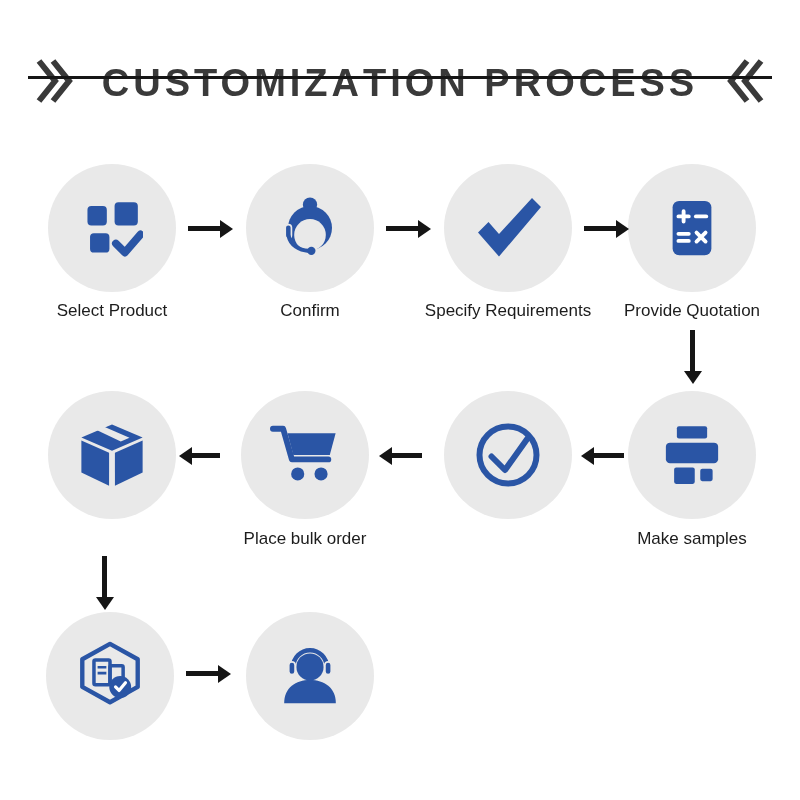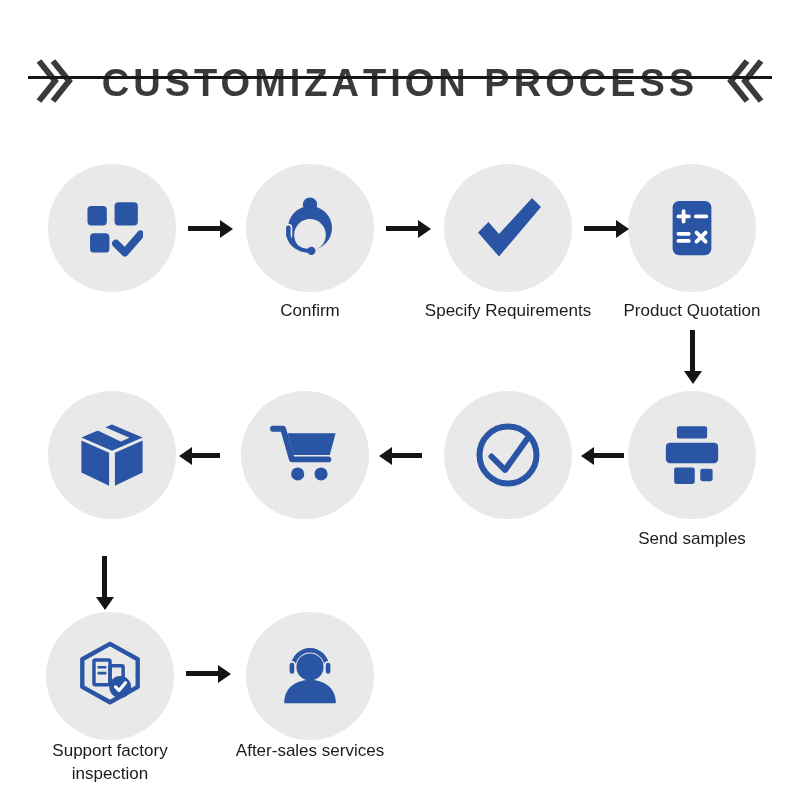--- a/index.html
+++ b/index.html
@@ -95,23 +95,24 @@
   <div class="circle" style="left:628px;top:164px">
     <svg width="62" height="62" viewBox="0 0 48 48">
       <rect x="9" y="3" width="30" height="42" rx="5" fill="#2a55a5"></rect>
       <path d="M17.5 11 v8 M13.5 15 h8" stroke="#ffffff" stroke-width="3" stroke-linecap="round"></path>
       <path d="M27 15 h8" stroke="#ffffff" stroke-width="3" stroke-linecap="round"></path>
       <path d="M13.5 28.5 h8 M13.5 34 h8" stroke="#ffffff" stroke-width="3" stroke-linecap="round"></path>
       <path d="M27.5 27.5 l7 7 M34.5 27.5 l-7 7" stroke="#ffffff" stroke-width="3" stroke-linecap="round"></path>
     </svg>
   </div>
 
+  <div class="label" style="left:112px;top:300px;width:210px">Select Product</div>
   <div class="label" style="left:508px;top:300px;width:210px">Specify Requirements</div>
   <div class="label" style="left:310px;top:300px;width:210px">Confirm</div>
-  <div class="label" style="left:692px;top:300px;width:210px">Product Quotation</div>
+  <div class="label" style="left:692px;top:300px;width:210px">Provide Quotation</div>
 
   <div class="arrow-r" style="left:188px;top:226px;width:32px"></div>
   <div class="arrow-r" style="left:386px;top:226px;width:32px"></div>
   <div class="arrow-r" style="left:584px;top:226px;width:32px"></div>
   <div class="arrow-d" style="left:690px;top:330px;height:41px"></div>
 
   <div class="circle" style="left:628px;top:391px">
     <svg width="66" height="66" viewBox="0 0 48 48">
       <rect x="13" y="3" width="22" height="9" rx="1.5" fill="#2a55a5"></rect>
       <rect x="5" y="15" width="38" height="15" rx="3" fill="#2a55a5"></rect>
@@ -135,21 +136,22 @@
   </div>
   <div class="circle" style="left:48px;top:391px">
     <svg width="70" height="70" viewBox="0 0 48 48">
       <polygon points="24,3 45,12 24,21 3,12" fill="#2a55a5"></polygon>
       <polygon points="3,14 22,22.5 22,45 3,36" fill="#2a55a5"></polygon>
       <polygon points="45,14 26,22.5 26,45 45,36" fill="#2a55a5"></polygon>
       <polygon points="12,6.2 17,4 36,12.2 30,14.8" fill="#e9e9e9"></polygon>
     </svg>
   </div>
 
-  <div class="label" style="left:692px;top:528px;width:210px">Send samples</div>
+  <div class="label" style="left:305px;top:528px;width:210px">Place bulk order</div>
+  <div class="label" style="left:692px;top:528px;width:210px">Make samples</div>
 
   <div class="arrow-l" style="left:594px;top:453px;width:30px"></div>
   <div class="arrow-l" style="left:392px;top:453px;width:30px"></div>
   <div class="arrow-l" style="left:192px;top:453px;width:28px"></div>
   <div class="arrow-d" style="left:102px;top:556px;height:41px"></div>
 
   <div class="circle" style="left:46px;top:612px">
     <svg width="70" height="70" viewBox="0 0 48 48">
       <path d="M24 2 L43 12.5 L43 31.5 L24 42 L5 31.5 L5 12.5 Z" fill="none" stroke="#2a55a5" stroke-width="3" stroke-linejoin="round"></path>
       <rect x="13" y="13" width="11" height="17" rx="1" fill="none" stroke="#2a55a5" stroke-width="2.4"></rect>
@@ -162,18 +164,16 @@
   <div class="circle" style="left:246px;top:612px">
     <svg width="62" height="62" viewBox="0 0 48 48">
       <circle cx="24" cy="17" r="10.5" fill="#2a55a5"></circle>
       <path d="M4 45 C4 33 13 27 24 27 C35 27 44 33 44 45 Z" fill="#2a55a5"></path>
       <path d="M11 17 a13 13 0 0 1 26 0" stroke="#2a55a5" stroke-width="3.5" fill="none"></path>
       <rect x="7.5" y="13" width="5" height="10" rx="2.5" fill="#2a55a5" stroke="#e9e9e9" stroke-width="1.4"></rect>
       <rect x="35.5" y="13" width="5" height="10" rx="2.5" fill="#2a55a5" stroke="#e9e9e9" stroke-width="1.4"></rect>
     </svg>
   </div>
 
-  <div class="label" style="left:110px;top:740px;width:150px">Support factory inspection</div>
-  <div class="label" style="left:310px;top:740px;width:210px">After-sales services</div>
 
   <div class="arrow-r" style="left:186px;top:671px;width:32px"></div>
 
 </div>
 
 </body></html>

